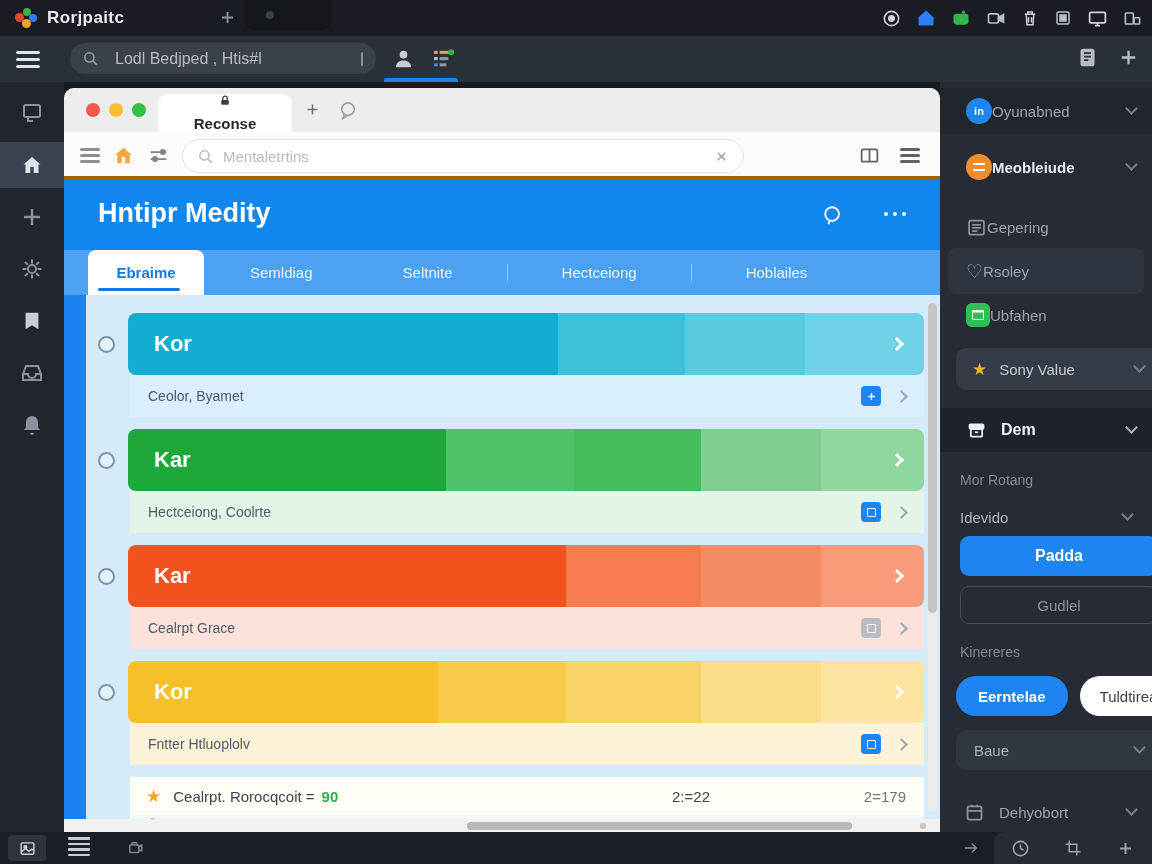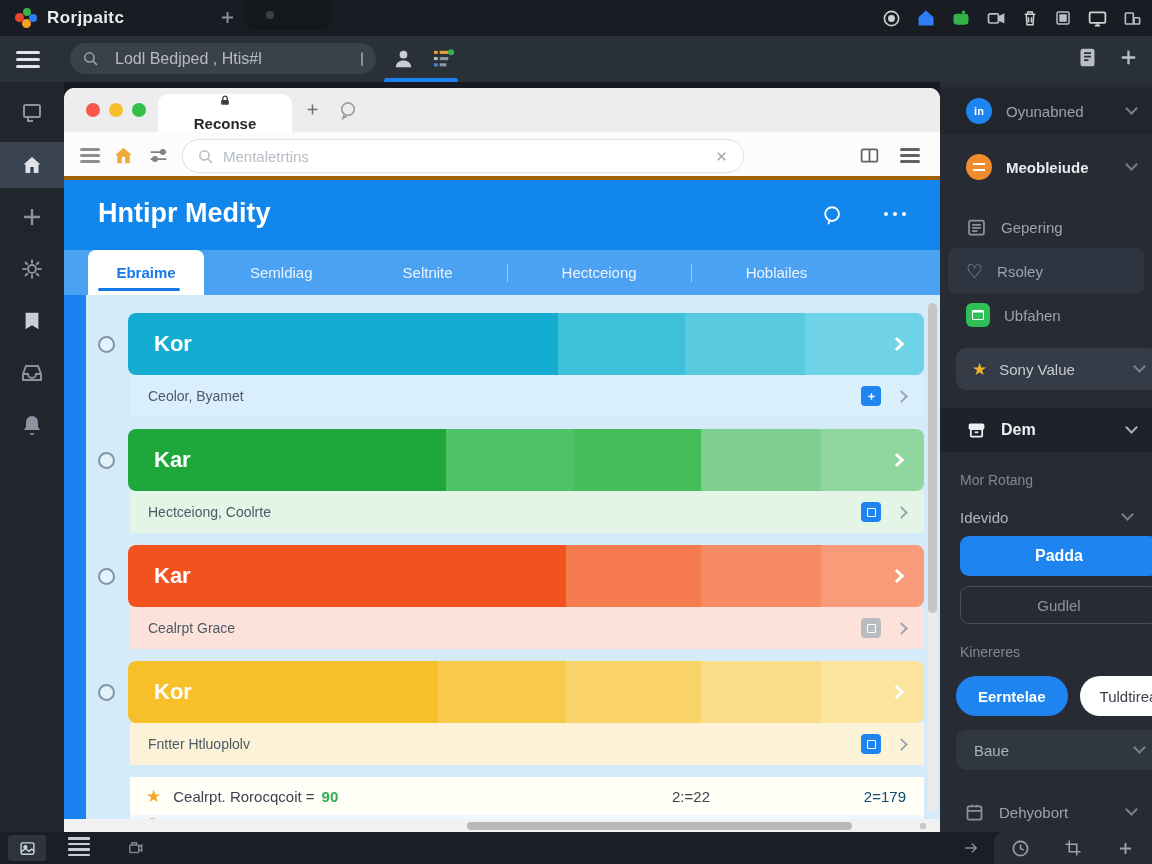--- a/index.html
+++ b/index.html
@@ -110,37 +110,37 @@
   .tag { width:20px; height:20px; border-radius:4px; margin-right:16px; flex:none;
          display:flex; align-items:center; justify-content:center; }
   .tag i { width:9px; height:9px; border:1.5px solid #fff; border-radius:1px; display:block; }
 
   .frow { margin-left:32px; background:#fffef7; height:38px; display:flex; align-items:center;
           padding:0 18px 0 16px; }
   .fstar { font-size:17px; color:#f5a623; margin-right:12px; }
   .flabel { color:#3d4450; font-size:15px; }
   .fvalue { color:#2db14e; font-size:15px; font-weight:bold; margin-left:7px; }
   .fcol2 { width:170px; text-align:center; color:#3d4450; font-size:15px; margin-left:auto; }
-  .fcol3 { width:130px; text-align:right; color:#0c4a6e; font-size:15px; }
+  .fcol3 { width:130px; text-align:right; color:#737373; font-size:15px; }
   .frow2 { height:16px; overflow:hidden; opacity:.65; background:#fff; align-items:flex-start; padding-top:3px; }
   .fdot { width:13px; height:13px; border-radius:50%; background:#f08c2d; margin-right:12px; flex:none; }
   .frow2 .flabel, .frow2 .fcol2, .frow2 .fcol3 { color:#8f9aa5; }
   .frow2 .fvalue { color:#7cc08e; }
 
   .vscroll { position:absolute; right:3px; top:8px; bottom:20px; width:9px; background:#ebebeb; border-radius:5px; }
   .vthumb { position:absolute; top:0; left:0; width:9px; height:310px; background:#c5c5c5; border-radius:5px; }
   .hscroll { position:absolute; left:0; right:0; bottom:0; height:13px; background:#f1f1f1; }
   .hthumb { position:absolute; left:46%; width:44%; top:2.5px; height:8px; background:#b9b9b9; border-radius:4px; }
   .hscroll .dotR { position:absolute; right:14px; top:4px; width:6px; height:6px; border-radius:2px; background:#c9c9c9; }
 
   
   .right-panel { position:absolute; left:940px; top:82px; width:212px; height:750px; background:#272c34;
                  overflow:hidden; z-index:20; }
   .rp-item { position:absolute; left:0; right:0; height:46px; display:flex; align-items:center;
-             padding-left:26px; color:#9aa3ad; font-size:15px; gap:14px; }
+             padding-left:26px; color:#9aa3ad; font-size:15px; }
   .chevd { width:9px; height:9px; border-right:2px solid #77808c; border-bottom:2px solid #77808c;
            transform:rotate(45deg); position:absolute; right:16px; top:50%; margin-top:-7px; }
   .avatar { width:26px; height:26px; border-radius:50%; display:flex; align-items:center; justify-content:center;
             color:#fff; font-size:11px; font-weight:bold; flex:none; }
   .av-blue{background:#1d84f0} .av-orange{background:#f08c2d}
   .av-orange i { display:block; width:12px; height:8px; border-top:2px solid #fff; border-bottom:2px solid #fff; }
   .bold-white { color:#e8ebee; font-weight:bold; }
   .rp-hl { background:#2e3440; border-radius:8px; left:8px; right:8px; padding-left:18px; }
   .sq-green { width:24px; height:24px; border-radius:6px; background:#2fbf57; display:flex; align-items:center;
               justify-content:center; flex:none; }

